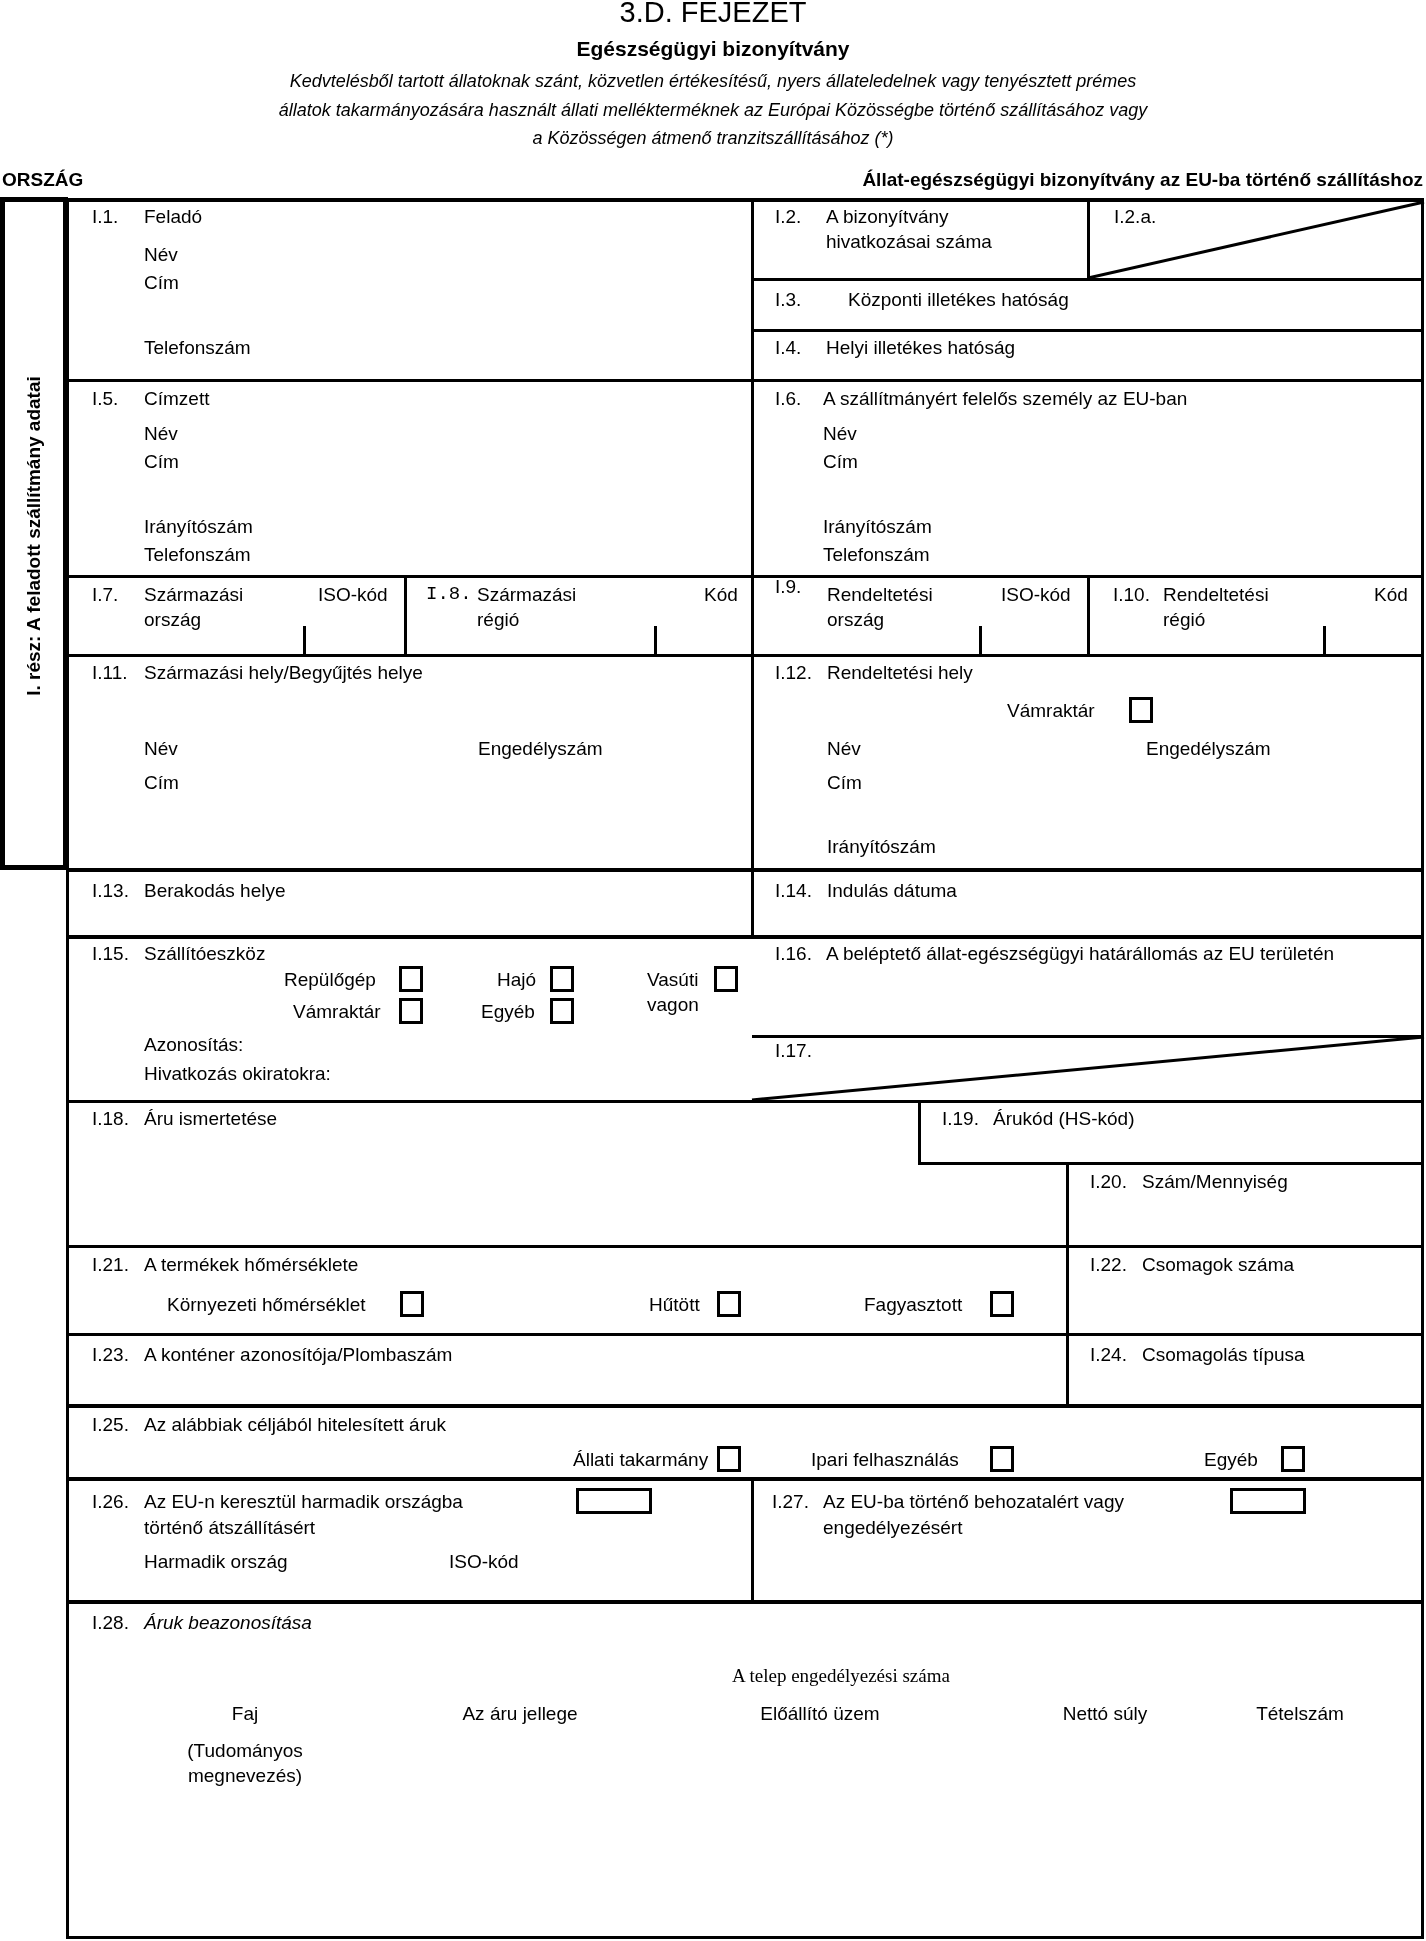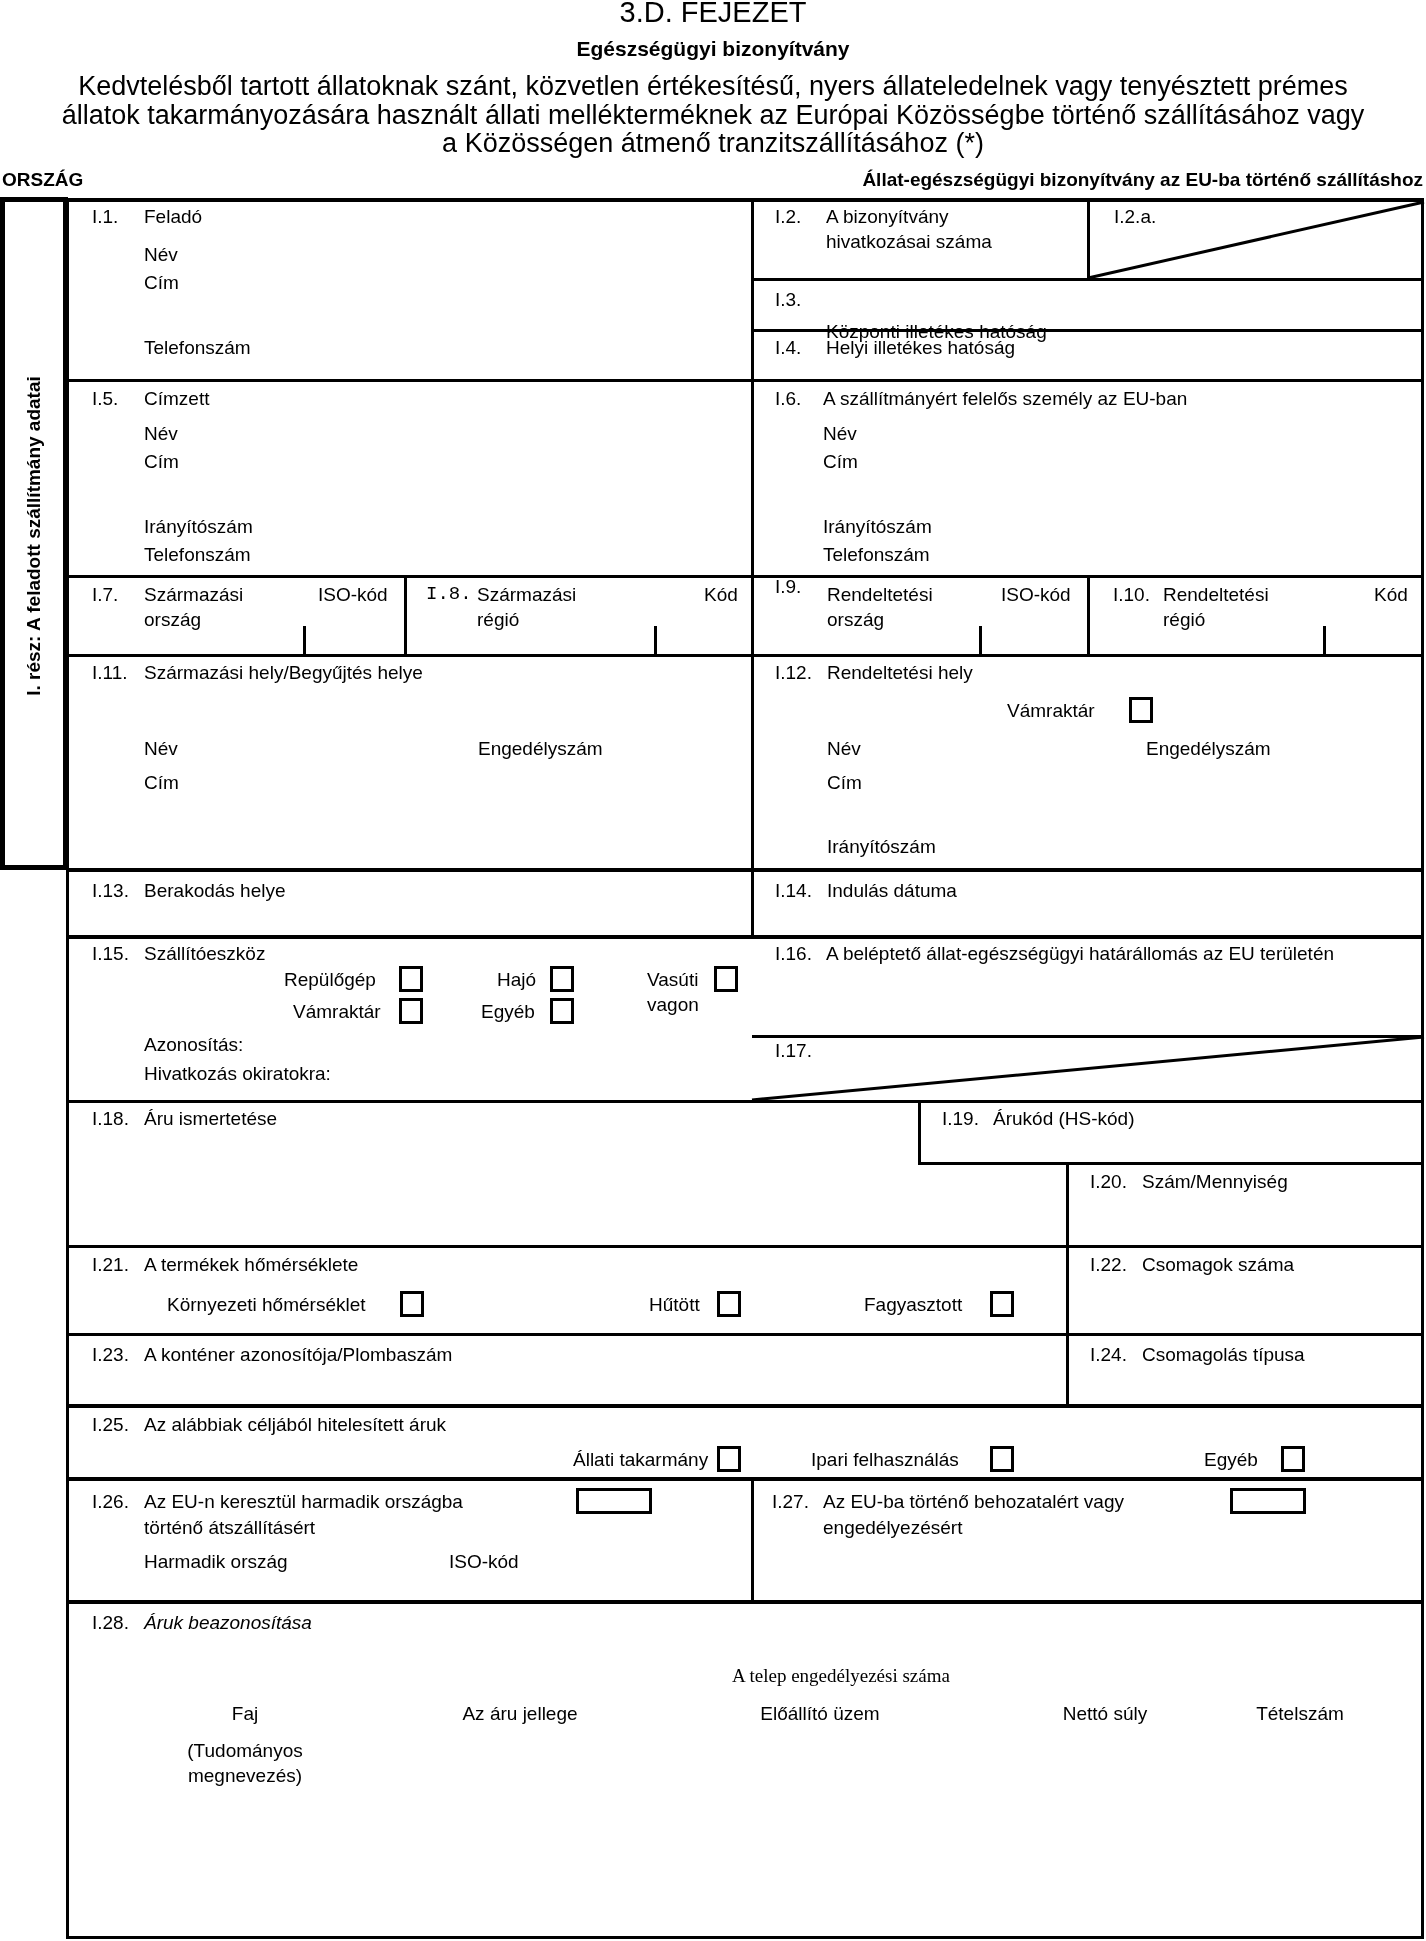--- a/index.html
+++ b/index.html
@@ -8,21 +8,21 @@
   .abs { position:absolute; }
   .t { position:absolute; white-space:nowrap; line-height:1.15; }
   .c { text-align:center; }
   .line-h { position:absolute; height:0; border-top:3px solid #000; }
   .line-v { position:absolute; width:0; border-left:3px solid #000; }
   .cb { position:absolute; width:24px; height:26px; border:3px solid #000; box-sizing:border-box; background:#fff; cursor:pointer; }
   .wide-cb { position:absolute; width:76px; height:26px; border:3px solid #000; box-sizing:border-box; background:#fff; cursor:pointer; }
   .field { position:absolute; cursor:text; }
   .title { font-size:29px; }
   .subtitle { font-weight:bold; font-size:21px; }
-  .italic { font-size:27px; }
+  .italic { font-style:italic; font-size:18px; }
   .bold { font-weight:bold; }
   .sidebar-text { position:absolute; left:34px; top:534px; transform:translate(-50%,-50%) rotate(-90deg);
                   white-space:nowrap; font-weight:bold; font-size:19px; }
   svg.diag { position:absolute; overflow:visible; }
 </style>
 </head>
 <body>
 
 <div class="t c title" style="left:0;width:1426px;top:-4px;">3.D. FEJEZET</div>
 <div class="t c subtitle" style="left:0;width:1426px;top:37px;">Egészségügyi bizonyítvány</div>
@@ -85,21 +85,21 @@
 <span class="t" style="left:144px;top:337px;">Telefonszám</span>
 
 <div class="field" style="left:754px;top:201px;width:333px;height:77px;"></div>
 <span class="t" style="left:775px;top:206px;">I.2.</span>
 <span class="t" style="left:826px;top:206px;">A bizonyítvány</span>
 <span class="t" style="left:826px;top:231px;">hivatkozásai száma</span>
 <span class="t" style="left:1114px;top:206px;">I.2.a.</span>
 
 <div class="field" style="left:754px;top:281px;width:670px;height:48px;"></div>
 <span class="t" style="left:775px;top:289px;">I.3.</span>
-<span class="t" style="left:826px;top:289px;margin-top:32px;">Központi illetékes hatóság</span>
+<span class="t" style="left:848px;top:289px;">Központi illetékes hatóság</span>
 
 <div class="field" style="left:754px;top:332px;width:670px;height:47px;"></div>
 <span class="t" style="left:775px;top:337px;">I.4.</span>
 <span class="t" style="left:826px;top:337px;">Helyi illetékes hatóság</span>
 
 <div class="field" style="left:69px;top:382px;width:682px;height:193px;"></div>
 <span class="t" style="left:92px;top:388px;">I.5.</span>
 <span class="t" style="left:144px;top:388px;">Címzett</span>
 <span class="t" style="left:144px;top:423px;">Név</span>
 <span class="t" style="left:144px;top:451px;">Cím</span>

